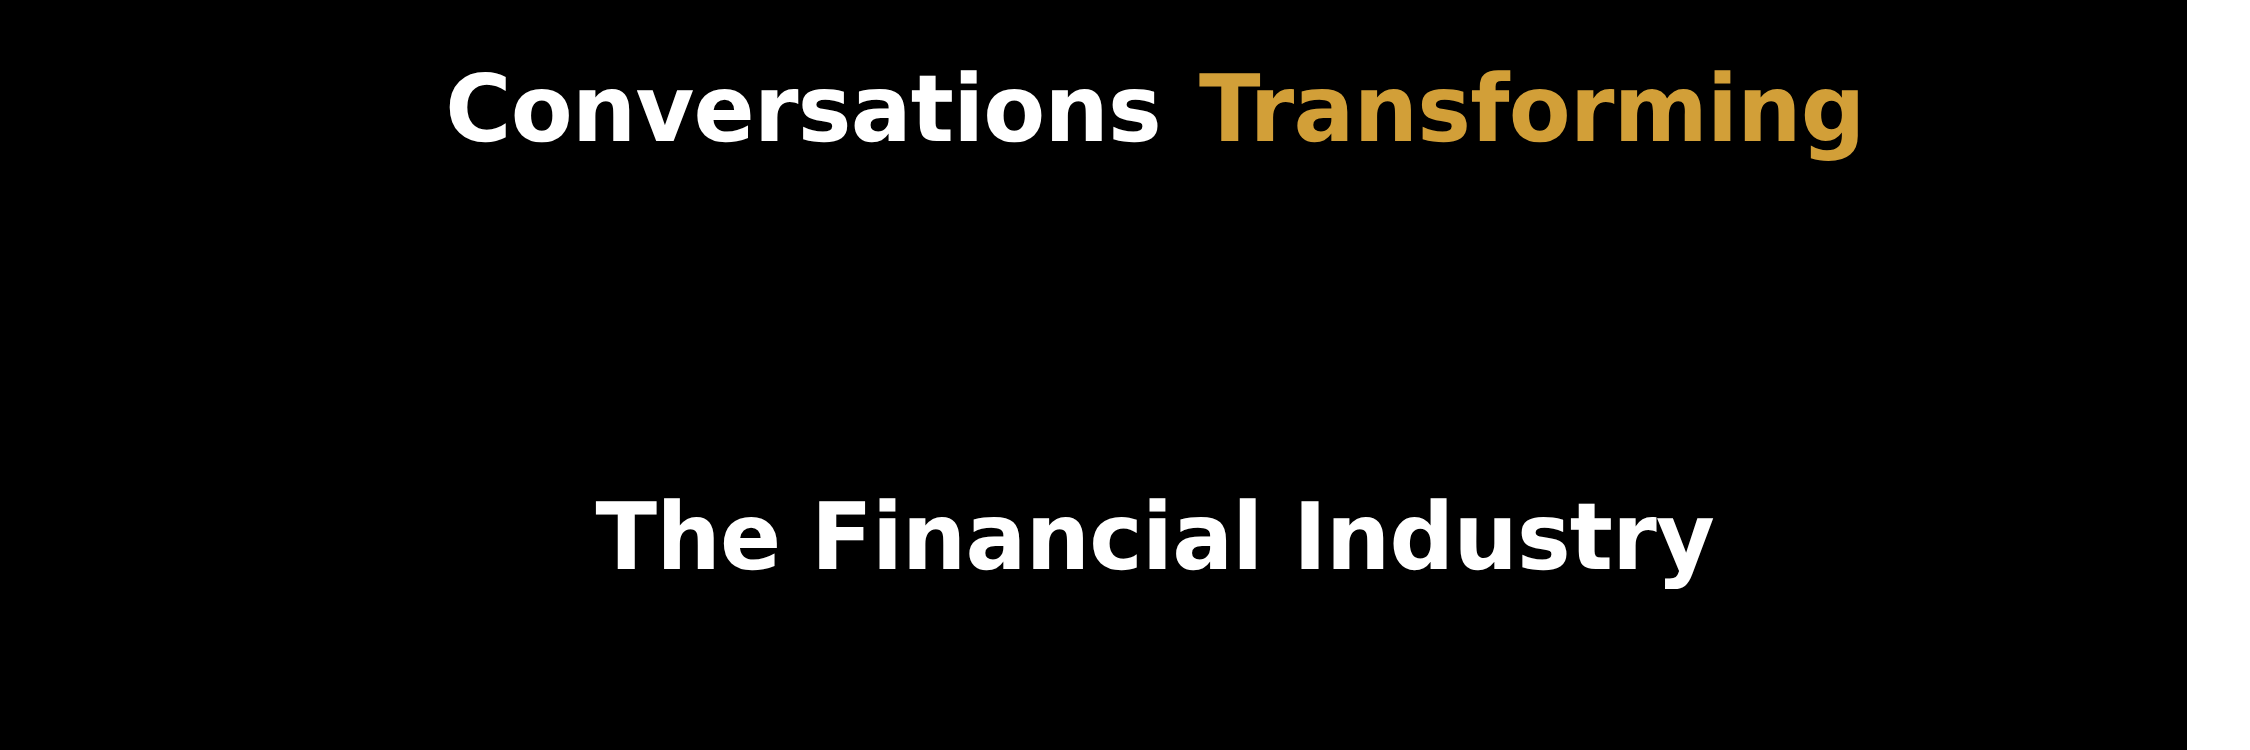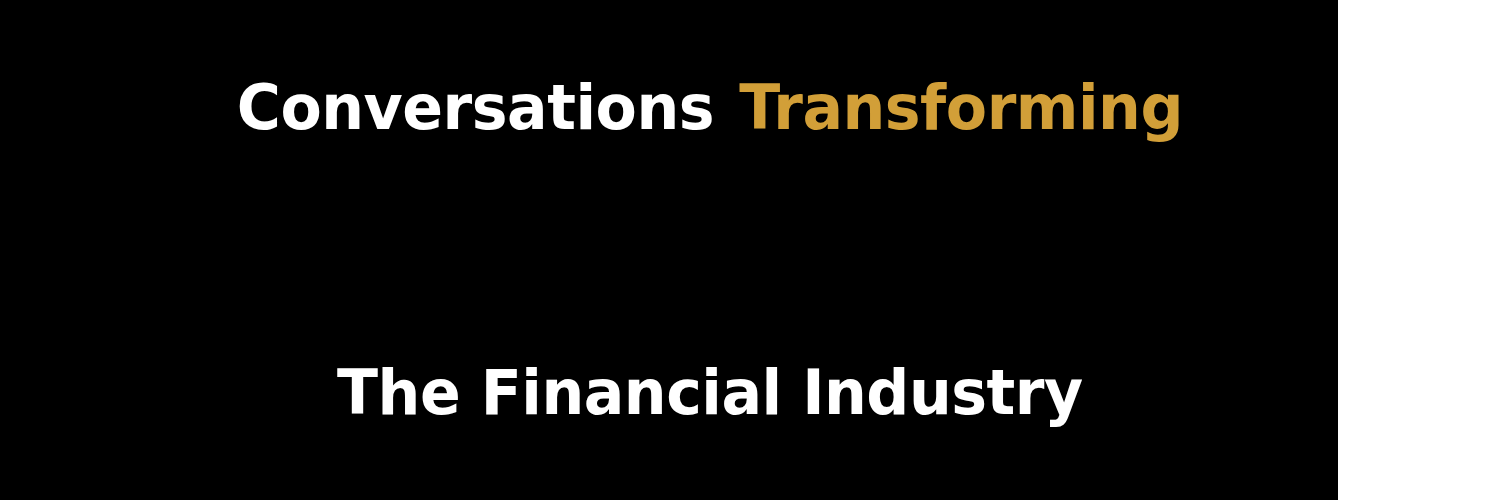--- a/index.html
+++ b/index.html
@@ -9,27 +9,27 @@
   }
   body {
     width: 1500px;
     height: 500px;
     overflow: hidden;
     font-family: "DejaVu Sans", "Liberation Sans", sans-serif;
   }
 
   #banner {
     position: relative;
-    width: 1338px;
+    width: 1458px;
     height: 500px;
     background: #000000;
     display: flex;
     flex-direction: column;
     align-items: center;
-    justify-content: center;
+    justify-content: flex-end;
     box-sizing: border-box;
   }
 
   .headline {
     display: block;
     width: 100%;
     text-align: center;
     font-family: "DejaVu Sans", "Liberation Sans", sans-serif;
     font-weight: bold;
     font-size: 62px;

